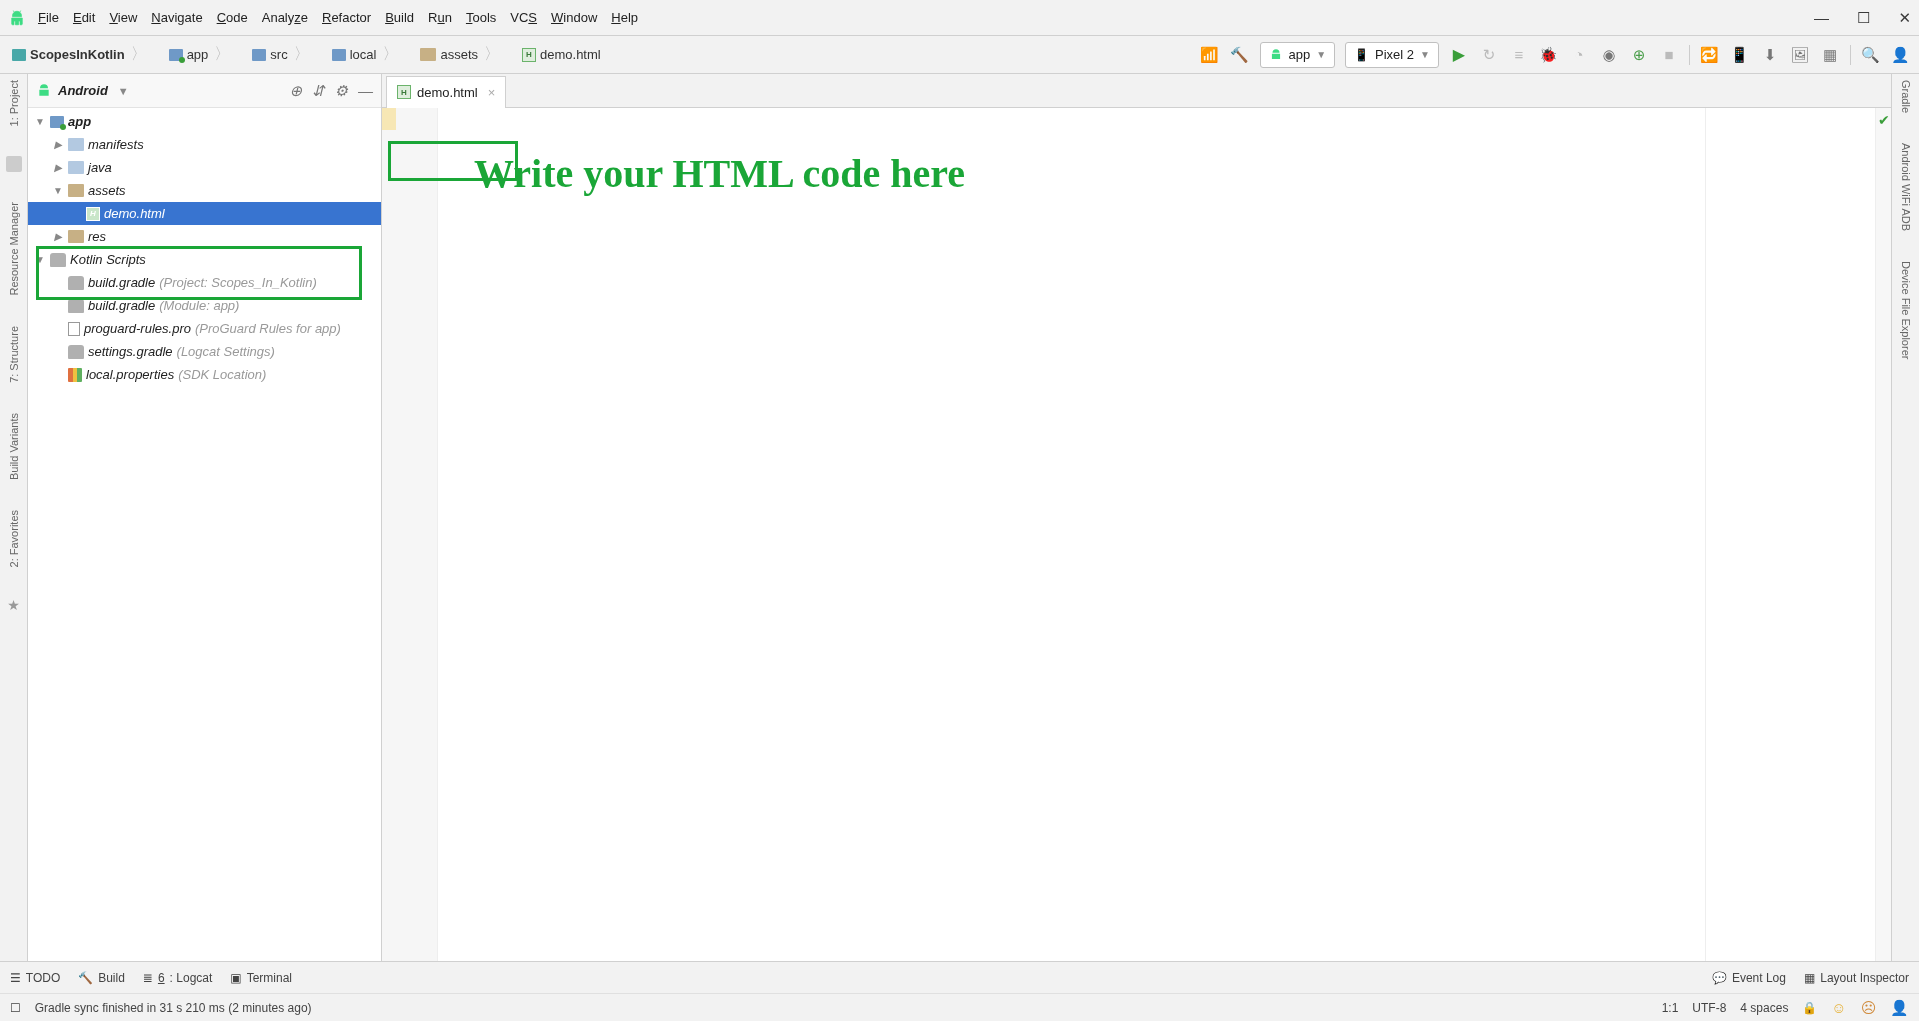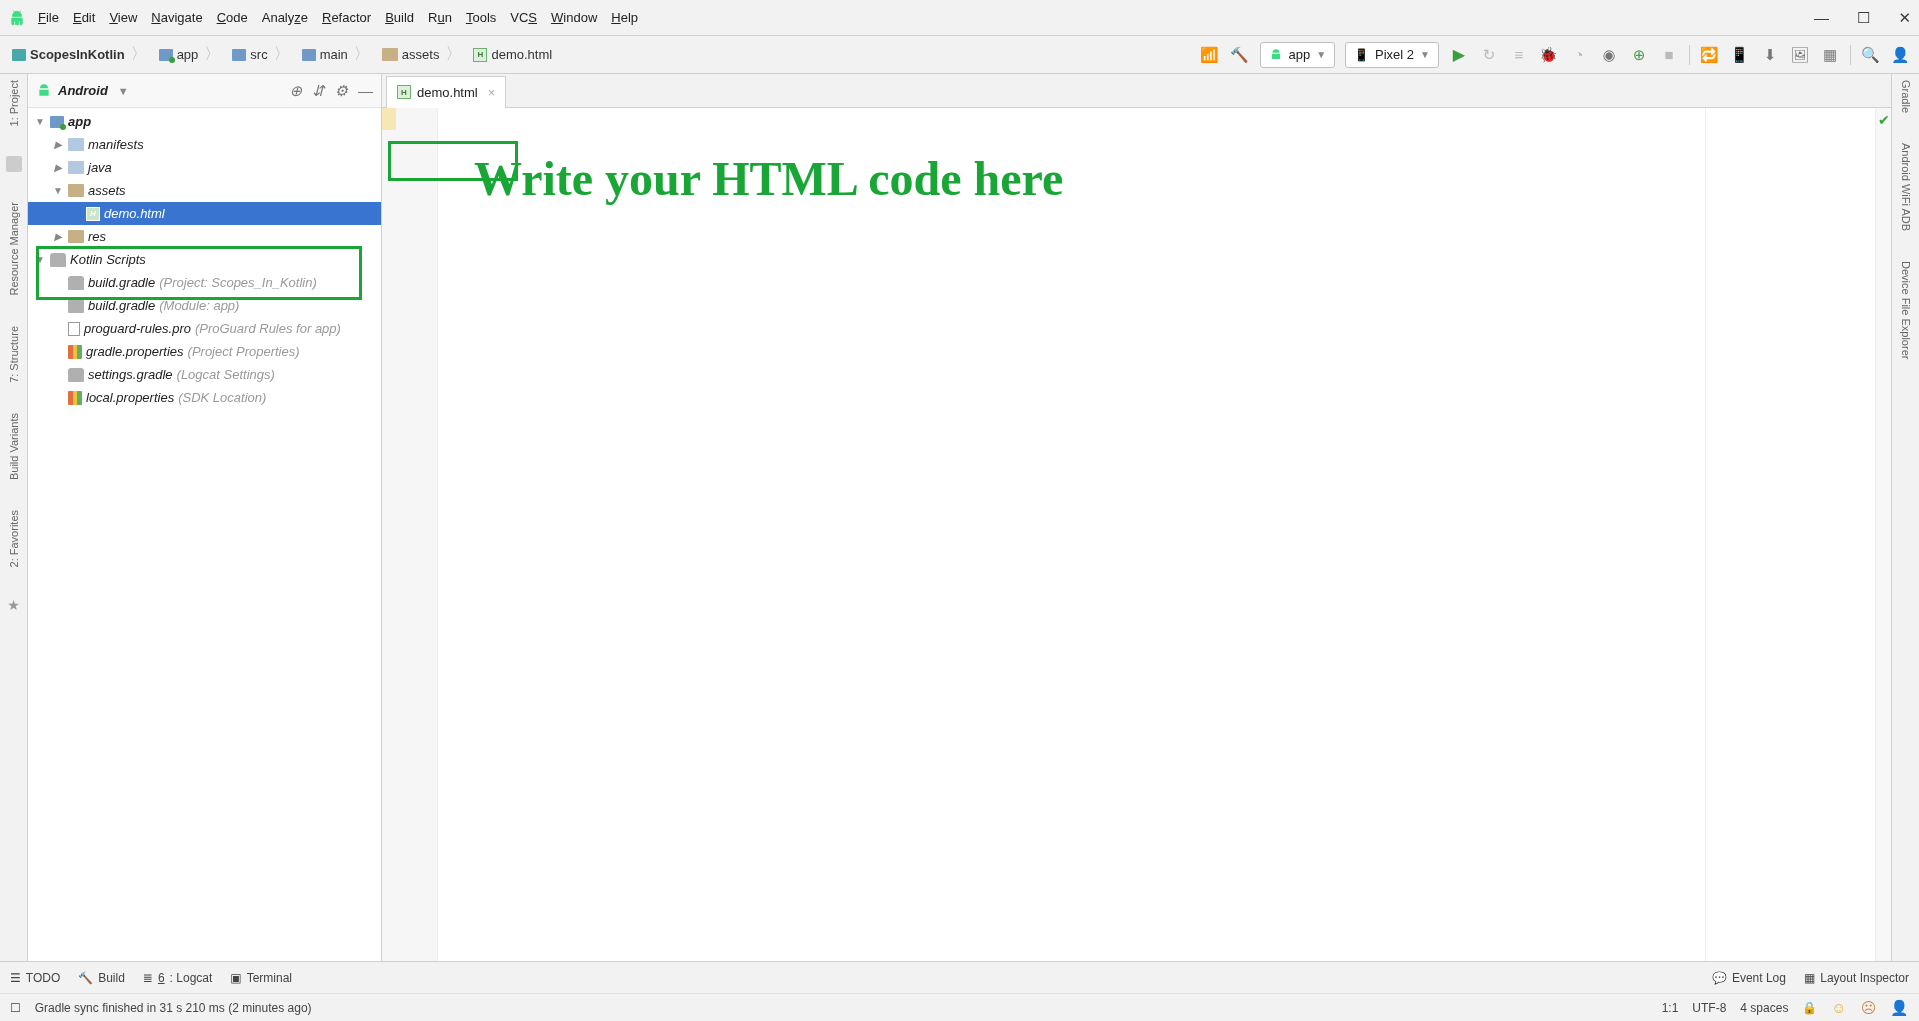--- a/index.html
+++ b/index.html
@@ -10,21 +10,21 @@
 .titlebar .android-icon { width:18px; height:18px; margin-right:12px; }
 .menus { display:flex; gap:14px; }
 .menus span { cursor:default; }
 .menus span u { text-decoration:underline; }
 .title-path { margin-left:18px; color:#9e9e9e; font-size:13px; }
 .win-controls { margin-left:auto; display:flex; gap:28px; font-size:15px; color:#3a3a3a; }
 .win-controls span { cursor:default; }
 
 
 .navbar { height:38px; display:flex; align-items:center; padding:0 8px; background:#f2f2f2; border-bottom:1px solid #d0d0d0; }
-.crumbs { display:flex; align-items:center; gap:2px; }
+.crumbs { display:flex; align-items:center; gap:12px; }
 .crumb { display:flex; align-items:center; gap:4px; padding:0 4px; color:#333; }
 .crumb .sep { color:#bbb; font-size:16px; padding:0 2px; }
 .folder-ic { width:14px; height:12px; background:#6f99c7; border-radius:1px; display:inline-block; position:relative; }
 .folder-ic.green::after { content:""; position:absolute; right:-2px; bottom:-2px; width:6px; height:6px; background:#3a9e3a; border-radius:50%; }
 .folder-ic.teal { background:#49a8a8; }
 .html-ic { width:14px; height:14px; background:#dfeedd; border:1px solid #6bb36b; position:relative; display:inline-flex; align-items:center; justify-content:center; font-size:8px; color:#3a7a3a; font-weight:bold; }
 .tb-spacer { flex:1; }
 .tb-group { display:flex; align-items:center; gap:10px; }
 .tb-icon { width:20px; height:20px; display:inline-flex; align-items:center; justify-content:center; color:#777; font-size:15px; }
 .tb-icon.green { color:#4a9e4a; }
@@ -70,21 +70,21 @@
 
 
 .editor-area { flex:1; display:flex; flex-direction:column; }
 .tabs { height:34px; display:flex; align-items:center; background:#f2f2f2; border-bottom:1px solid #d0d0d0; padding-left:4px; }
 .tab { height:32px; display:flex; align-items:center; gap:6px; padding:0 10px; background:#fff; border:1px solid #d0d0d0; border-bottom:none; position:relative; top:1px; }
 .tab .close { color:#aaa; font-size:13px; margin-left:4px; }
 .editor-body { flex:1; display:flex; position:relative; }
 .gutter-col { width:56px; background:#f6f6f6; border-right:1px solid #eee; }
 .gutter-col .warn-strip { position:absolute; left:0; top:0; width:14px; height:22px; background:#f7e7b5; }
 .code-col { flex:1; padding:40px 30px 30px 36px; background:#fff; position:relative; }
-.big-text { font-family:Georgia,"Times New Roman",serif; font-weight:bold; font-size:48px; color:#1aa637; line-height:1.28; }
+.big-text { font-family:Georgia,"Times New Roman",serif; font-weight:bold; font-size:40px; color:#1aa637; line-height:1.28; }
 .editor-right-strip { width:16px; background:#f7f7f7; border-left:1px solid #eee; position:relative; }
 .editor-right-strip .ok { position:absolute; top:4px; left:2px; color:#3a9e3a; font-size:14px; }
 .doc-margin { width:170px; background:#fff; border-left:1px solid #eee; }
 
 
 .bottombar { height:32px; background:#f2f2f2; border-top:1px solid #d0d0d0; display:flex; align-items:center; padding:0 10px; gap:18px; }
 .bottombar .item { display:flex; align-items:center; gap:5px; color:#444; font-size:12px; cursor:default; }
 .bottombar .item u { text-decoration:underline; }
 .bottombar .spacer { flex:1; }
 
@@ -141,21 +141,21 @@
         <span>app</span>
         <span class="sep">〉</span>
       </span>
     <span class="crumb">
         <span class="folder-ic"></span>
         <span>src</span>
         <span class="sep">〉</span>
       </span>
     <span class="crumb">
         <span class="folder-ic"></span>
-        <span>main</span>
+        <span>local</span>
         <span class="sep">〉</span>
       </span>
     <span class="crumb">
         <span class="folder-y"></span>
         <span>assets</span>
         <span class="sep">〉</span>
       </span>
     <span class="crumb">
         <span class="html-ic">H</span>
         <span>demo.html</span>
@@ -278,26 +278,20 @@
           <span class="hint">(Module: app)</span>
         </div>
       <div class="tree-row indent1">
           <span class="tw"></span>
           <span class="file-ic"></span>
           <span>proguard-rules.pro</span> 
           <span class="hint">(ProGuard Rules for app)</span>
         </div>
       <div class="tree-row indent1">
           <span class="tw"></span>
-          <span class="prop-ic"></span>
-          <span>gradle.properties</span> 
-          <span class="hint">(Project Properties)</span>
-        </div>
-      <div class="tree-row indent1">
-          <span class="tw"></span>
           <span class="elephant"></span>
           <span>settings.gradle</span> 
           <span class="hint">(Logcat Settings)</span>
         </div>
       <div class="tree-row indent1">
           <span class="tw"></span>
           <span class="prop-ic"></span>
           <span>local.properties</span> 
           <span class="hint">(SDK Location)</span>
         </div>

